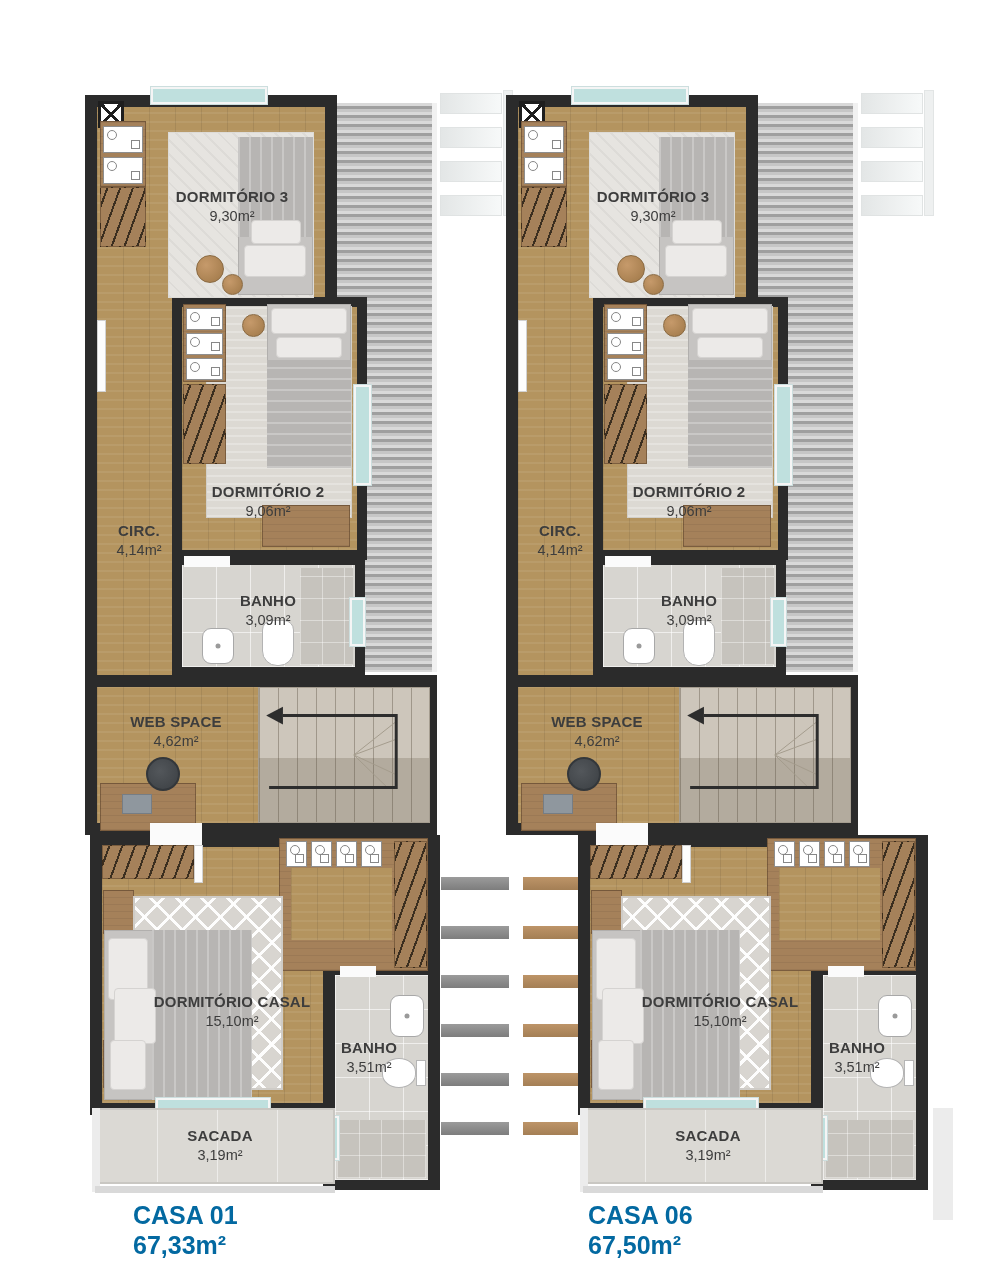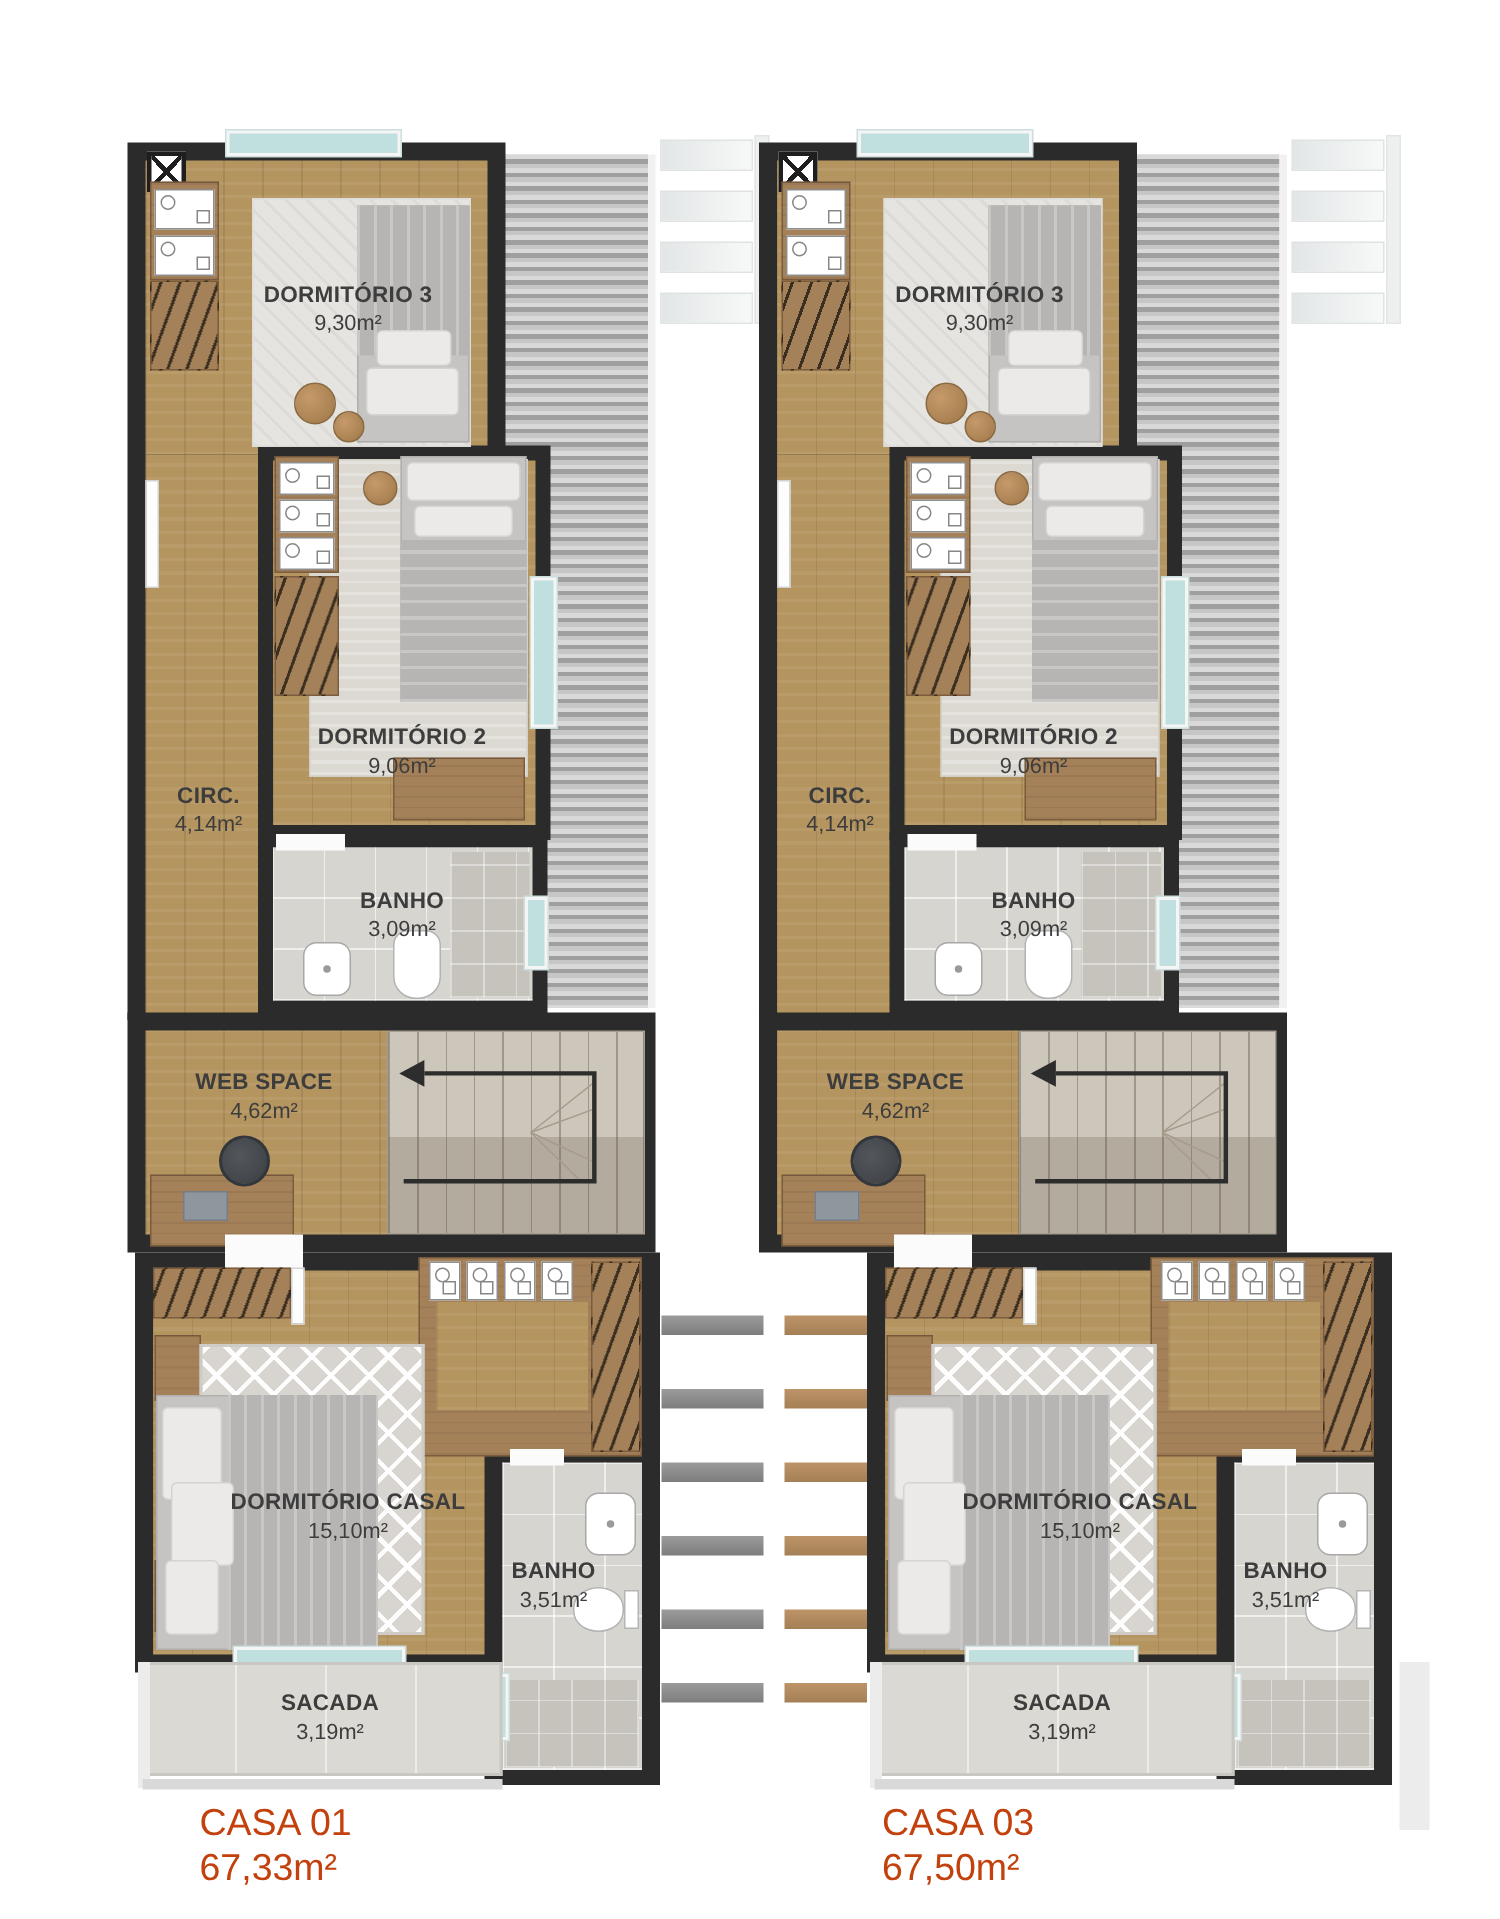--- a/index.html
+++ b/index.html
@@ -58,21 +58,21 @@
   .tablew { background:radial-gradient(circle at 35% 35%, #c69a6b, #9e7747); border:1px solid #8a6a42; }
   .trellisbar { background:linear-gradient(90deg,#e3e6e6,#f7f9f9); border:1px solid #e0e3e3; }
   .trellisrail { background:#eef0f0; border:1px solid #e2e5e5; }
   .grayp { background:linear-gradient(180deg,#9b9b9b,#7d7d7d); }
   .woodp { background:linear-gradient(180deg,#bd9468,#a47f55); }
   .lightstrip { background:#ececec; }
   .ground { background:#d9d9d9; }
   .lbl { position:absolute; transform:translateX(-50%); text-align:center; color:var(--text,#3d3d3d); white-space:nowrap; z-index:50; }
   .lname { font-weight:bold; font-size:15px; line-height:19px; letter-spacing:.2px; }
   .larea { font-size:14.5px; line-height:20px; }
-  .casalbl { position:absolute; color:#c2410c; font-weight:normal; font-size:25px; line-height:30px; z-index:50; }
+  .casalbl { position:absolute; color:#0369a1; font-weight:bold; font-size:25px; line-height:30px; z-index:50; }
   svg.arrow { position:absolute; left:0; top:0; width:100%; height:100%; }
 </style>
 </head>
 <body>
 
 <div id="plan">
   <div class="abs house" id="house-1">
       <div class="abs roof" style="left: 321px; top: 103px; width: 116px; height: 569px;"></div>
       <div class="abs trellisbar" style="left: 440px; top: 93px; width: 62px; height: 21px;"></div>
       <div class="abs trellisbar" style="left: 440px; top: 127px; width: 62px; height: 21px;"></div>
@@ -325,21 +325,21 @@
   <div class="lbl" style="left:708px;top:1126px">
     <div class="lname">SACADA</div>
     <div class="larea">3,19m²</div>
   </div>
 
   <div class="casalbl" style="left:133px;top:1200px">
     <div>CASA 01</div>
     <div>67,33m²</div>
   </div>
   <div class="casalbl" style="left:588px;top:1200px">
-    <div>CASA 03</div>
+    <div>CASA 06</div>
     <div>67,50m²</div>
   </div>
 <div class="abs grayp" style="left: 441px; top: 877px; width: 68px; height: 13px;"></div>
     <div class="abs woodp" style="left: 523px; top: 877px; width: 55px; height: 13px;"></div>
     <div class="abs grayp" style="left: 441px; top: 926px; width: 68px; height: 13px;"></div>
     <div class="abs woodp" style="left: 523px; top: 926px; width: 55px; height: 13px;"></div>
     <div class="abs grayp" style="left: 441px; top: 975px; width: 68px; height: 13px;"></div>
     <div class="abs woodp" style="left: 523px; top: 975px; width: 55px; height: 13px;"></div>
     <div class="abs grayp" style="left: 441px; top: 1024px; width: 68px; height: 13px;"></div>
     <div class="abs woodp" style="left: 523px; top: 1024px; width: 55px; height: 13px;"></div>

